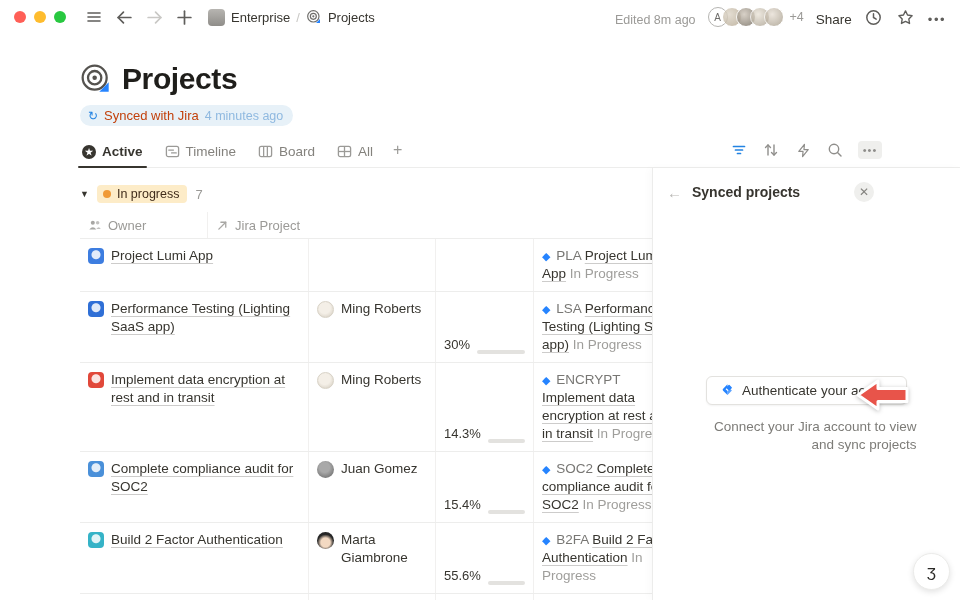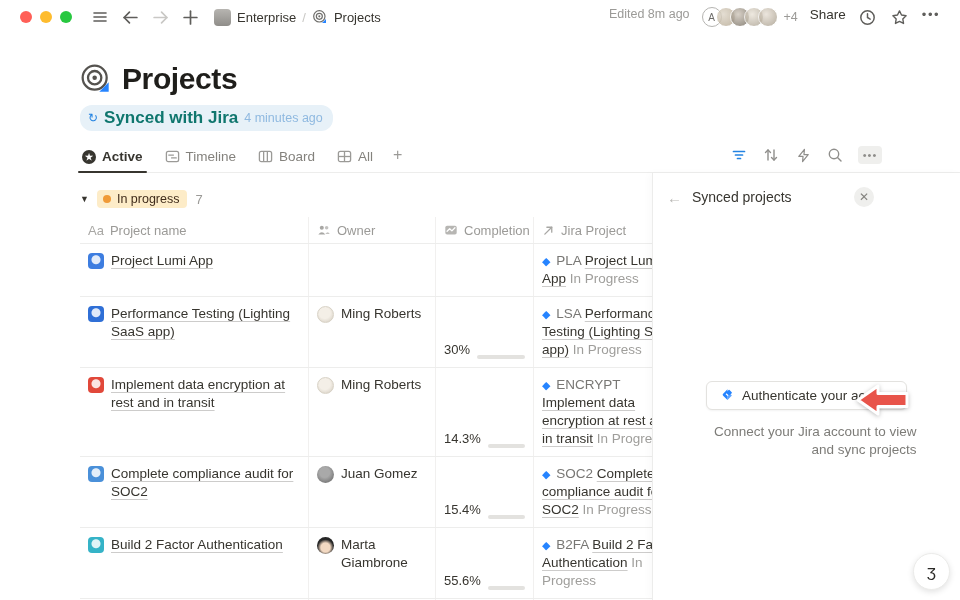--- a/index.html
+++ b/index.html
@@ -1,50 +1,50 @@
 <!DOCTYPE html>
 <html><head>
 <meta charset="utf-8">
 <style>
   * { margin:0; padding:0; box-sizing:border-box; }
   html,body { width:960px; height:600px; background:#fff; font-family:"Liberation Sans", sans-serif; color:#37352f; overflow:hidden; }
   .window { width:960px; height:600px; background:#fff; border-radius:10px; overflow:hidden; display:flex; flex-direction:column; position:relative; }
 
   
-  .topbar { height:34px; flex:0 0 34px; display:flex; align-items:center; padding:0 20px; gap:10px; }
+  .topbar { height:34px; flex:0 0 34px; display:flex; align-items:center; padding:0 14px; gap:10px; }
   .traffic { display:flex; gap:8px; margin-right:8px; }
   .light { width:12px; height:12px; border-radius:50%; }
   .light.red{ background:#ff5f57; } .light.yellow{ background:#febc2e; } .light.green{ background:#28c840; }
   .tb-icon { width:20px; height:20px; display:flex; align-items:center; justify-content:center; color:#5f5e5b; cursor:pointer; }
   .tb-icon svg { display:block; }
   .tb-icon.disabled { color:#c9c8c5; }
   .breadcrumb { display:flex; align-items:center; gap:6px; font-size:13px; margin-left:4px; }
   .ws-icon { width:17px; height:17px; border-radius:4px; background:linear-gradient(#b7b5b1,#8f8d89); }
   .crumb-sep { color:#c9c8c5; }
-  .topbar-right { margin-left:auto; display:flex; align-items:flex-start; gap:12px; }
+  .topbar-right { margin-left:auto; display:flex; align-items:flex-end; gap:12px; }
   .edited { font-size:12.5px; color:#9b9a97; }
   .avatars { display:flex; align-items:center; }
   .avatar { width:20px; height:20px; border-radius:50%; border:1.5px solid #fff; margin-left:-6px; background:#e8e4dc; }
   .avatar.first { margin-left:0; background:#fff; border:1px solid #b5b4b1; color:#6e6d6a; font-size:10px; display:flex; align-items:center; justify-content:center; }
   .avatar.a2{ background:radial-gradient(circle at 35% 35%, #ded6c8, #b3a58e); opacity:.8; }
   .avatar.a3{ background:radial-gradient(circle at 40% 35%, #cfc6ba, #6e6659); opacity:.8; }
   .avatar.a4{ background:radial-gradient(circle at 40% 35%, #e9e2d6, #a09684); opacity:.75; }
   .avatar.a5{ background:radial-gradient(circle at 40% 35%, #e4dbcf, #958a76); opacity:.7; }
   .plus-count { font-size:12.5px; color:#9b9a97; margin-left:6px; }
   .share { font-size:13.5px; font-weight:500; color:#37352f; cursor:pointer; }
   .dots { color:#5f5e5b; font-size:13px; letter-spacing:1.5px; cursor:pointer; }
 
   
   .header-zone { padding-left:80px; }
   .title-row { display:flex; align-items:center; gap:10px; margin-top:28px; }
   .page-icon { width:32px; height:32px; position:relative; }
   .page-title { font-size:30px; font-weight:700; letter-spacing:-0.4px; color:#1f1e1b; }
   .sync-pill { display:inline-flex; align-items:center; gap:6px; background:#e7f1f8; border-radius:12px; padding:3px 10px 3px 8px; margin-top:9px; cursor:pointer; }
   .sync-pill .sync-arrow { color:#2383e2; font-size:12px; }
-  .sync-label { color:#0f766e; font-weight:700; font-size:17px; }
+  .sync-label { color:#c2410c; font-weight:400; font-size:13px; }
   .sync-time { color:#8fb9e0; font-size:12.5px; }
 
   
   .tabs-row { display:flex; align-items:flex-end; border-bottom:1px solid #ededec; margin-top:12px; padding-right:78px; }
   .tab { display:flex; align-items:center; gap:6px; font-size:13.5px; color:#84827d; font-weight:500; padding:6px 2px 8px; margin-right:18px; cursor:pointer; position:relative; }
   .tab.active { color:#37352f; font-weight:600; }
   .tab.active::after { content:""; position:absolute; left:-2px; right:-2px; bottom:-1px; height:2px; background:#37352f; border-radius:1px; }
   .tab-add { color:#9b9a97; font-size:16px; padding-bottom:8px; cursor:pointer; }
   .star-badge { width:14px; height:14px; border-radius:50%; background:#37352f; color:#fff; font-size:9px; display:flex; align-items:center; justify-content:center; }
   .tab-glyph { color:#9b9a97; }
@@ -89,21 +89,21 @@
   .jira-cell { width:160px; }
   .jira-diamond { font-size:11px; margin-right:2px; }
   .jira-key { color:#787774; }
   .jira-title { color:#37352f; font-weight:500; text-decoration:underline; text-decoration-color:rgba(55,53,47,.25); text-underline-offset:2.5px; text-decoration-thickness:1px; }
   .jira-status { color:#9f9e9b; }
 
   
   .panel { width:308px; flex:0 0 308px; border-left:1px solid #ececeb; box-shadow:-3px 0 8px rgba(0,0,0,.025); background:#fff; position:relative; display:flex; flex-direction:column; }
   .panel-header { display:flex; align-items:center; padding:14px 14px 10px; gap:10px; }
   .panel-back { color:#b9b8b5; font-size:15px; cursor:pointer; }
-  .panel-title { font-size:14px; font-weight:400; color:#37352f; }
+  .panel-title { font-size:14px; font-weight:700; color:#37352f; }
   .panel-close { margin-left:auto; margin-right:72px; width:20px; height:20px; border-radius:50%; background:#efefed; color:#84837f; font-size:12px; display:flex; align-items:center; justify-content:center; cursor:pointer; }
   .panel-body { flex:1; display:flex; flex-direction:column; align-items:center; }
   .auth-btn { margin-top:164px; display:flex; align-items:center; gap:7px; background:#fff; border:1px solid #e3e2df; box-shadow:0 1px 2px rgba(0,0,0,.05); border-radius:6px; padding:6px 13px; font-size:13.5px; font-weight:500; color:#37352f; cursor:pointer; }
   .panel-caption { margin-top:13px; width:220px; text-align:right; font-size:13.5px; line-height:1.35; color:#7d7c78; }
   .anno-arrow { position:absolute; left:203px; top:209px; filter:drop-shadow(0 1px 2px rgba(0,0,0,.25)); pointer-events:none; }
 
   
   .fab { position:absolute; right:10px; bottom:10px; width:37px; height:37px; border-radius:50%; background:#fff; border:1px solid #ebebe9; box-shadow:0 2px 6px rgba(0,0,0,.12); display:flex; align-items:center; justify-content:center; cursor:pointer; font-size:17px; color:#2b2a27; }
 </style>
 </head>
@@ -278,43 +278,30 @@
         <div class="group-row">
           <span class="group-caret">▼</span>
           <span class="group-pill">
             <span class="group-dot"></span>
             <span class="group-label">In progress</span>
           </span>
           <span class="group-count">7</span>
         </div>
 
         <div class="thead">
-          <div class="th col-name">
-            <span class="hicon">Aa</span>
-            <span>Project name</span>
-          </div>
           <div class="th col-owner">
             <span class="hicon">
               <svg width="14" height="14" viewBox="0 0 16 16">
                   <circle cx="5.5" cy="5.5" r="2.3" fill="currentColor"></circle>
                   <circle cx="11" cy="5.5" r="2" fill="currentColor" opacity=".7"></circle>
                   <path d="M1.5 13 q4 -5 8 0 Z" fill="currentColor"></path>
                   <path d="M9.5 12.5 q3 -3.6 5 0 Z" fill="currentColor" opacity=".7"></path>
                 </svg>
             </span>
             <span>Owner</span>
-          </div>
-          <div class="th col-completion">
-            <span class="hicon">
-              <svg width="14" height="14" viewBox="0 0 16 16">
-                  <rect x="1.5" y="3" width="13" height="10" rx="2" fill="#b7b6b3"></rect>
-                  <polyline points="3.5,9.5 6.5,6.5 9,9 12.5,5.5" fill="none" stroke="#fff" stroke-width="1.5" stroke-linecap="round" stroke-linejoin="round"></polyline>
-                </svg>
-            </span>
-            <span>Completion</span>
           </div>
           <div class="th col-jira">
             <span class="hicon">
               <svg width="13" height="13" viewBox="0 0 16 16">
                   <g stroke="currentColor" stroke-width="1.6" fill="none" stroke-linecap="round" stroke-linejoin="round">
                     <line x1="3.5" y1="12.5" x2="12" y2="4"></line>
                     <polyline points="6,4 12,4 12,10"></polyline>
                   </g>
                 </svg>
             </span>

